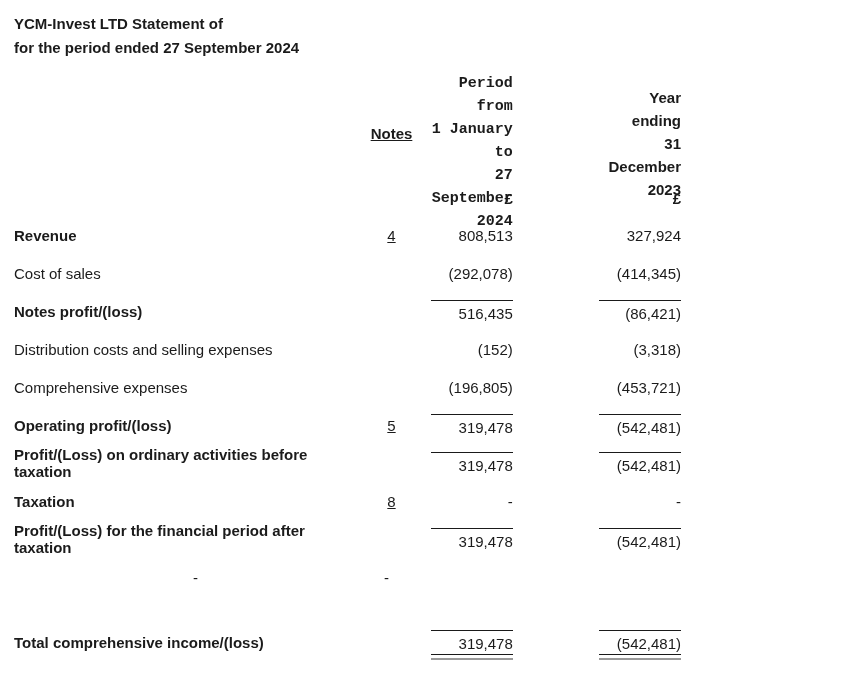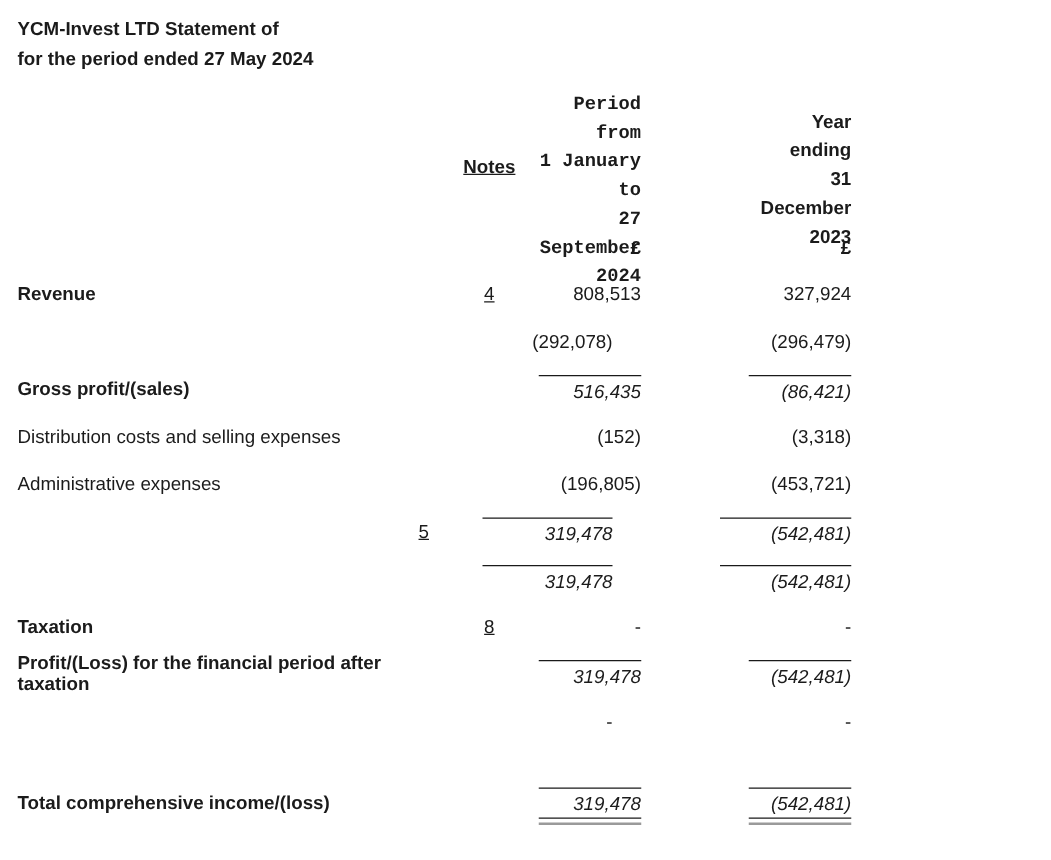--- a/index.html
+++ b/index.html
@@ -25,45 +25,45 @@
   .c-num  { width: 104px; margin-left: 14px; text-align: right; }
   .c-num2 { width: 105px; margin-left: 86px; text-align: right; }
 
   .hdr { height: 130px; align-items: flex-start; font-weight: bold; line-height: 23px; }
   .hdr-notes { padding-top: 62px; }
   .hdr-period { white-space: pre-line; padding-top: 12px; font-family: Liberation Mono, monospace; }
   .hdr-year { white-space: pre-line; padding-top: 26px; }
 
   .cur { height: 26px; font-weight: bold; align-items: flex-start; }
 
-  .body-row { height: 38px; justify-content: flex-end; }
+  .body-row { height: 38px; }
   .r-bold .c-label { font-weight: bold; }
 
   .val { display: block; width: 100%; }
-  .val.line-top { border-top: 1.5px solid #1a1a1a; padding-top: 4px; font-style: italic; }
+  .val.line-top { border-top: 1.5px solid #1a1a1a; padding-top: 4px; }
   .val.line-bottom { position: relative; border-bottom: 1.5px solid #1a1a1a; padding-bottom: 2px; }
   .val.line-bottom::after {
     content: "";
     position: absolute;
     left: 0; right: 0;
     bottom: -6px;
     height: 2px;
     background: #9a9a9a;
   }
   .spacer-before { margin-top: 26px; }
   .total-row { height: 40px; }
 </style>
 </head>
 <body>
 
 <div class="page">
 
   <header class="title-block">
     <div>YCM-Invest LTD Statement of</div>
-    <div>for the period ended 27 May 2024</div>
+    <div>for the period ended 27 September 2024</div>
   </header>
 
   <div class="fin-table">
 
     <div class="row hdr">
       <div class="c-label"></div>
       <div class="c-notes hdr-notes">Notes</div>
       <div class="c-num hdr-period">Period from
 1 January to
 27
@@ -87,31 +87,32 @@
       <div class="c-notes">4</div>
       <div class="c-num">
           <div class="val">808,513</div>
         </div>
       <div class="c-num2">
           <div class="val">327,924</div>
         </div>
     </div>
 
     <div class="row body-row">
+      <div class="c-label">Cost of sales</div>
       <div class="c-notes"></div>
       <div class="c-num">
           <div class="val">(292,078)</div>
         </div>
       <div class="c-num2">
-          <div class="val">(296,479)</div>
-        </div>
-    </div>
-
-    <div class="row body-row r-bold">
-      <div class="c-label">Gross profit/(sales)</div>
+          <div class="val">(414,345)</div>
+        </div>
+    </div>
+
+    <div class="row body-row r-bold">
+      <div class="c-label">Notes profit/(loss)</div>
       <div class="c-notes"></div>
       <div class="c-num">
           <div class="val line-top">516,435</div>
         </div>
       <div class="c-num2">
           <div class="val line-top">(86,421)</div>
         </div>
     </div>
 
     <div class="row body-row">
@@ -119,41 +120,43 @@
       <div class="c-notes"></div>
       <div class="c-num">
           <div class="val">(152)</div>
         </div>
       <div class="c-num2">
           <div class="val">(3,318)</div>
         </div>
     </div>
 
     <div class="row body-row">
-      <div class="c-label">Administrative expenses</div>
+      <div class="c-label">Comprehensive expenses</div>
       <div class="c-notes"></div>
       <div class="c-num">
           <div class="val">(196,805)</div>
         </div>
       <div class="c-num2">
           <div class="val">(453,721)</div>
         </div>
     </div>
 
     <div class="row body-row r-bold">
+      <div class="c-label">Operating profit/(loss)</div>
       <div class="c-notes">5</div>
       <div class="c-num">
           <div class="val line-top">319,478</div>
         </div>
       <div class="c-num2">
           <div class="val line-top">(542,481)</div>
         </div>
     </div>
 
     <div class="row body-row r-bold">
+      <div class="c-label">Profit/(Loss) on ordinary activities before taxation</div>
       <div class="c-notes"></div>
       <div class="c-num">
           <div class="val line-top">319,478</div>
         </div>
       <div class="c-num2">
           <div class="val line-top">(542,481)</div>
         </div>
     </div>
 
     <div class="row body-row r-bold">

